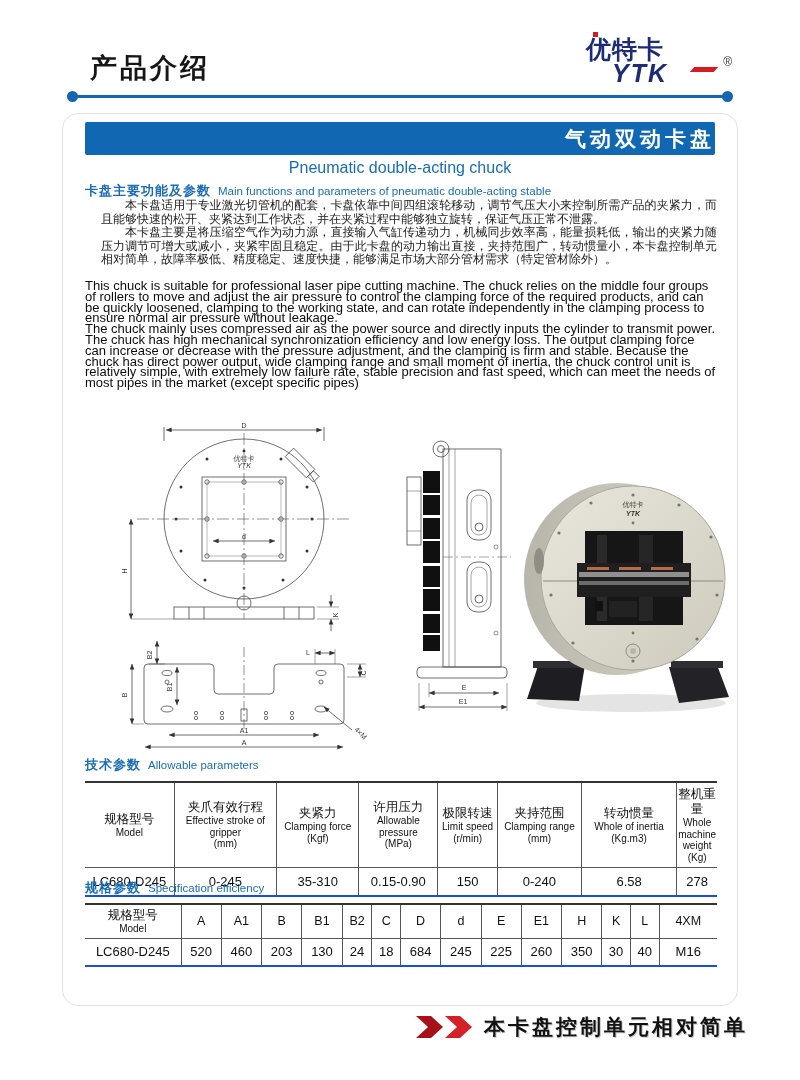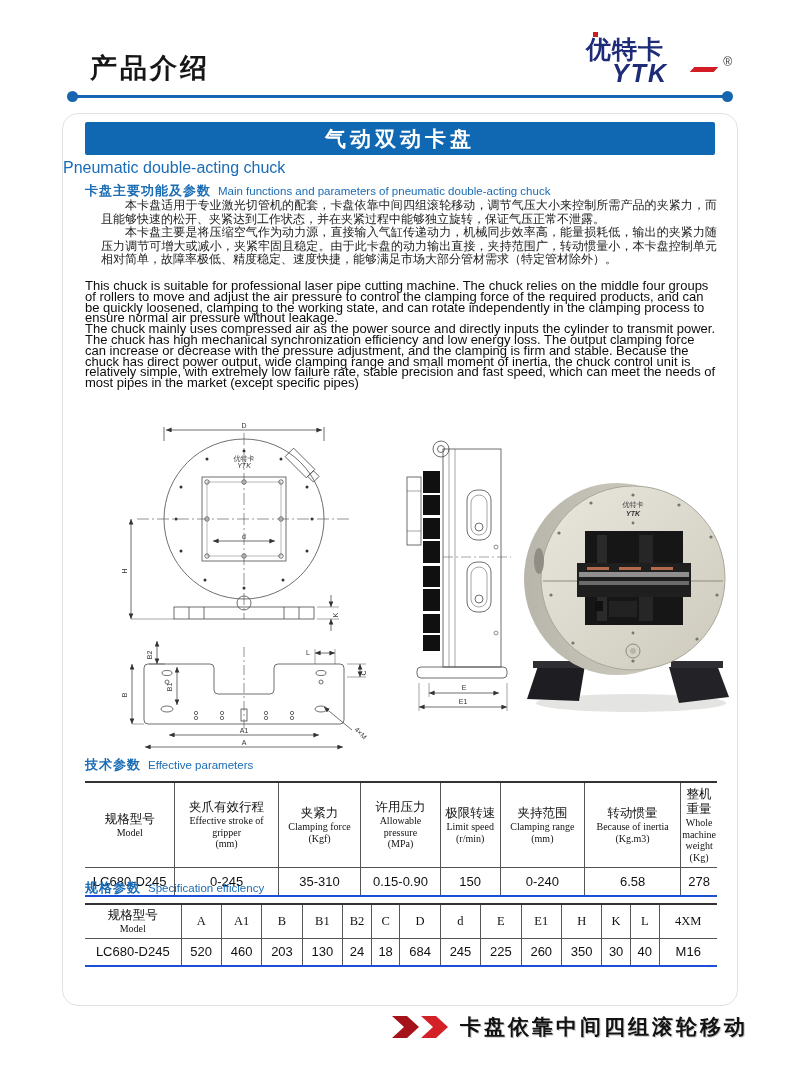--- a/index.html
+++ b/index.html
@@ -22,22 +22,22 @@
     font-style:normal; color:#3a3a3a; }
   .header-rule { position:absolute; left:70px; top:95px; width:660px; height:3px; background:#1565b0; }
   .header-rule::before, .header-rule::after { content:""; position:absolute; top:-4px;
     width:11px; height:11px; border-radius:50%; background:#1565b0; }
   .header-rule::before { left:-3px; } .header-rule::after { right:-3px; }
   
   .card { position:absolute; left:62px; top:113px; width:676px; height:893px;
     border:1px solid #e2e2e2; border-radius:16px; background:#fff; }
   .banner { position:absolute; left:22px; right:22px; top:8px; height:33px;
     background:#0f68b1; color:#ffffff; font-size:21px; font-weight:bold; letter-spacing:4px;
-    text-align:center; line-height:33px; border-radius:2px; }
-  .banner-en { position:absolute; left:0; right:0; top:45px; 
+    text-align:right; line-height:33px; border-radius:2px; }
+  .banner-en { position:absolute; left:0; right:0; top:45px; text-align:center;
     color:#1a6cb5; font-size:16px; }
   .sec-head { position:absolute; left:22px; white-space:nowrap; color:#1a6cb5; }
   .sec-head .cn { font-size:13px; font-weight:bold; letter-spacing:1px; }
   .sec-head .en { font-size:11.5px; margin-left:7px; }
   .intro-head { top:67px; }
   .cn-text { position:absolute; left:38px; right:20px; top:85px; }
   .cn-text p { font-size:12px; line-height:13.6px; color:#1b1b1b; text-indent:2em;
     text-align:justify; }
   .en-text { position:absolute; left:22px; right:20px; top:167px; }
   .en-text p { font-size:13px; line-height:10.8px; color:#0d0d0d; }
@@ -53,21 +53,21 @@
   .spec-head { top:764px; }
   table { position:absolute; left:22px; width:632px; border-collapse:collapse;
     text-align:center; color:#111; }
   .tech-table { top:667px; }
   .spec-table { top:789px; }
   th, td { border:1px solid #555; padding:2px 1px; }
   tr > th:first-child, tr > td:first-child { border-left:none; }
   tr > th:last-child,  tr > td:last-child  { border-right:none; }
   thead tr { border-top:2px solid #333; }
   tbody tr { border-bottom:2px solid #1d4ed8; }
-  th { font-weight:normal; background:#fff;font-family:Liberation Serif, serif; }
+  th { font-weight:normal; background:#fff; }
   th .h-cn { font-size:12.5px; line-height:15px; }
   th .h-en { font-size:10px; line-height:11.5px; }
   td { font-size:13px; height:28px; }
   .tech-table th:nth-child(1){width:96px;}  .tech-table th:nth-child(2){width:112px;}
   .tech-table th:nth-child(3){width:88px;}  .tech-table th:nth-child(4){width:84px;text-align:center;}
   .tech-table th:nth-child(5){width:64px;}  .tech-table th:nth-child(6){width:90px;}
   .tech-table th:nth-child(7){width:104px;margin-top:24px;}
   .tech-table th { padding:4px 1px; }
   .spec-table th:nth-child(1){width:96px;} .spec-table th:last-child{width:58px;}
   .spec-table th { height:34px; }
@@ -94,21 +94,21 @@
     </div>
   </div>
   <div class="header-rule"></div>
 
   <div class="card">
 
     <div class="banner">气动双动卡盘</div>
     <div class="banner-en">Pneumatic double-acting chuck</div>
 
     <div class="sec-head intro-head">
-      <span class="cn">卡盘主要功能及参数</span><span class="en">Main functions and parameters of pneumatic double-acting chuck</span>
+      <span class="cn">卡盘主要功能及参数</span><span class="en">Main functions and parameters of pneumatic double-acting stable</span>
     </div>
 
     <div class="cn-text">
       <p>本卡盘适用于专业激光切管机的配套，卡盘依靠中间四组滚轮移动，调节气压大小来控制所需产品的夹紧力，而且能够快速的松开、夹紧达到工作状态，并在夹紧过程中能够独立旋转，保证气压正常不泄露。</p>
       <p>本卡盘主要是将压缩空气作为动力源，直接输入气缸传递动力，机械同步效率高，能量损耗低，输出的夹紧力随压力调节可增大或减小，夹紧牢固且稳定。由于此卡盘的动力输出直接，夹持范围广，转动惯量小，本卡盘控制单元相对简单，故障率极低、精度稳定、速度快捷，能够满足市场大部分管材需求（特定管材除外）。</p>
     </div>
 
     <div class="en-text">
       <p>This chuck is suitable for professional laser pipe cutting machine. The chuck relies on the middle four groups of rollers to move and adjust the air pressure to control the clamping force of the required products, and can be quickly loosened, clamping to the working state, and can rotate independently in the clamping process to ensure normal air pressure without leakage.</p>
       <p>The chuck mainly uses compressed air as the power source and directly inputs the cylinder to transmit power. The chuck has high mechanical synchronization efficiency and low energy loss. The output clamping force can increase or decrease with the pressure adjustment, and the clamping is firm and stable. Because the chuck has direct power output, wide clamping range and small moment of inertia, the chuck control unit is relatively simple, with extremely low failure rate, stable precision and fast speed, which can meet the needs of most pipes in the market (except specific pipes)</p>
@@ -345,21 +345,21 @@
             <circle cx="112" cy="158" r="1.4"></circle>
         </g>
         <circle cx="112" cy="176" r="7" fill="#d5d2c6" stroke="#8d8b82"></circle>
         <circle cx="112" cy="176" r="3" fill="#b8b5aa"></circle>
         <text x="112" y="32" text-anchor="middle" font-size="8" fill="#4a4a52">优特卡</text>
         <text x="112" y="41" text-anchor="middle" font-size="8" font-style="italic" font-weight="bold" fill="#3a3a66">YTK</text>
       </svg>
     </div>
 
     <div class="sec-head tech-head">
-      <span class="cn">技术参数</span><span class="en">Effective parameters</span>
+      <span class="cn">技术参数</span><span class="en">Allowable parameters</span>
     </div>
     <table class="tech-table">
       <thead>
           <tr>
             <th>
               <div class="h-cn">规格型号</div>
               <div class="h-en">Model</div>
             </th>
             <th>
               <div class="h-cn">夹爪有效行程</div>
@@ -381,21 +381,21 @@
               <div class="h-en">Limit speed</div>
               <div class="h-en">(r/min)</div>
             </th>
             <th>
               <div class="h-cn">夹持范围</div>
               <div class="h-en">Clamping range</div>
               <div class="h-en">(mm)</div>
             </th>
             <th>
               <div class="h-cn">转动惯量</div>
-              <div class="h-en">Because of inertia</div>
+              <div class="h-en">Whole of inertia</div>
               <div class="h-en">(Kg.m3)</div>
             </th>
             <th>
               <div class="h-cn">整机重量</div>
               <div class="h-en">Whole machine</div>
               <div class="h-en">weight</div>
               <div class="h-en">(Kg)</div>
             </th>
           </tr>
         </thead>
@@ -487,16 +487,16 @@
           </tr>
         </tbody>
     </table>
   </div>
 
   <div class="footer">
     <svg width="58" height="24" viewBox="0 0 58 24">
       <path d="M0,1 L15,1 L27,12 L15,23 L0,23 L12,12 Z" fill="#a61219"></path>
       <path d="M29,1 L44,1 L56,12 L44,23 L29,23 L41,12 Z" fill="#d42027"></path>
     </svg>
-    <span class="company-name">卡盘依靠中间四组滚轮移动</span>
+    <span class="company-name">本卡盘控制单元相对简单</span>
   </div>
 
 </div>
 
 </body></html>

